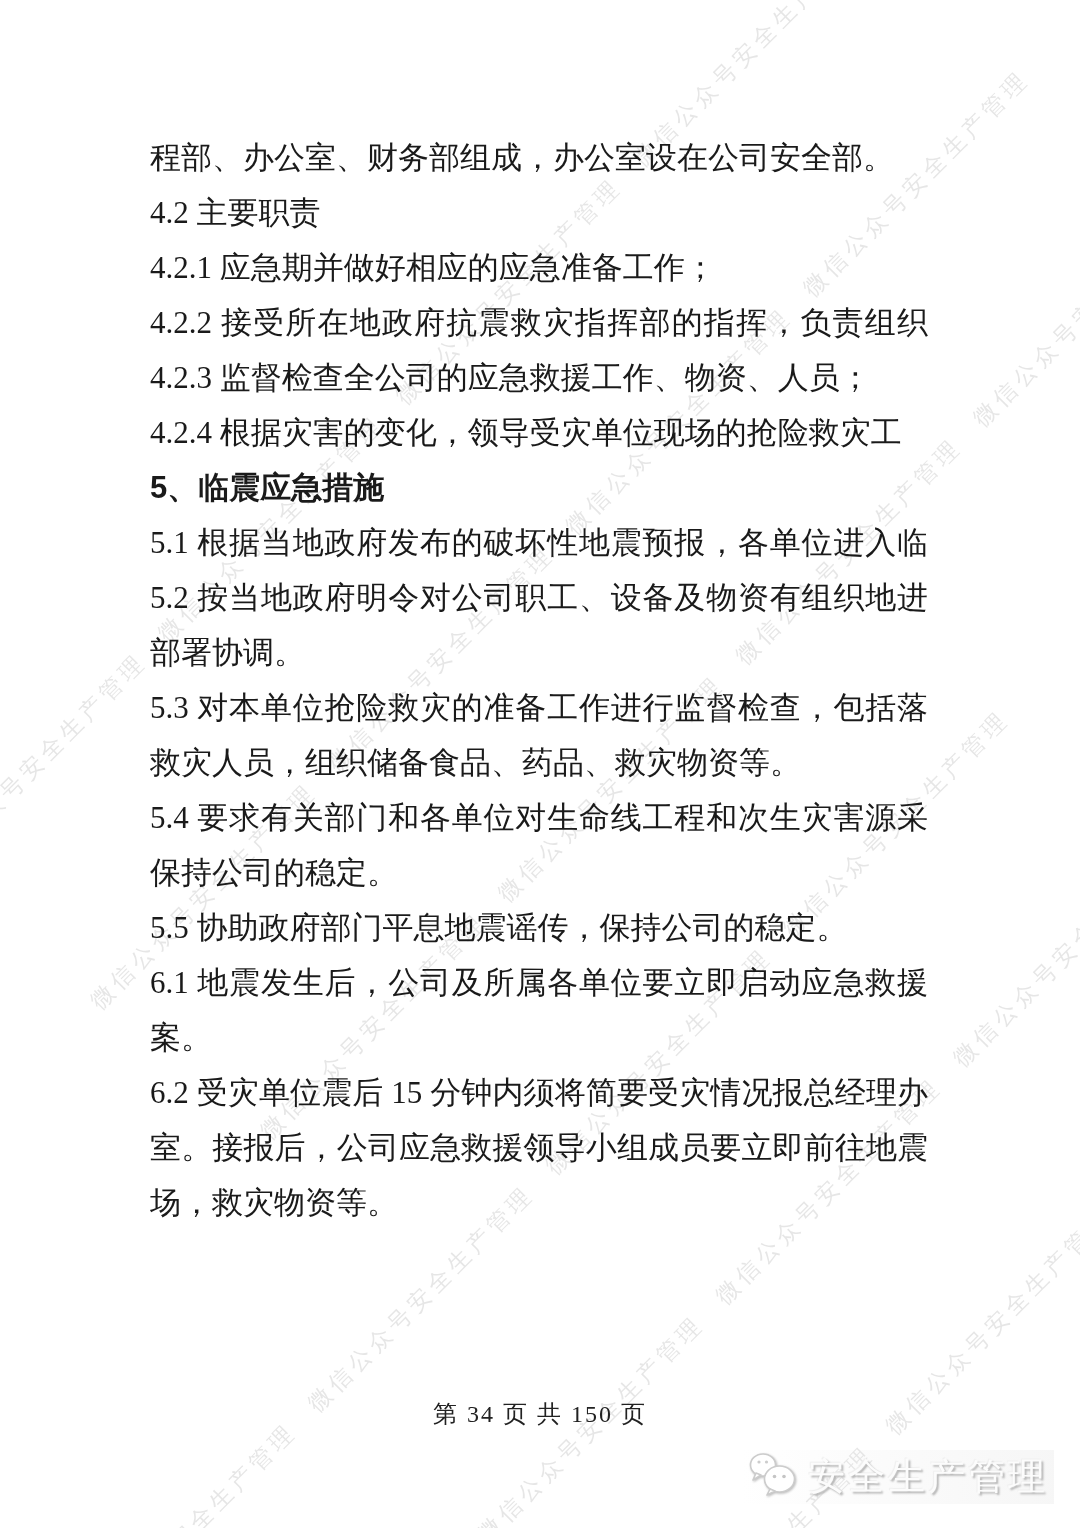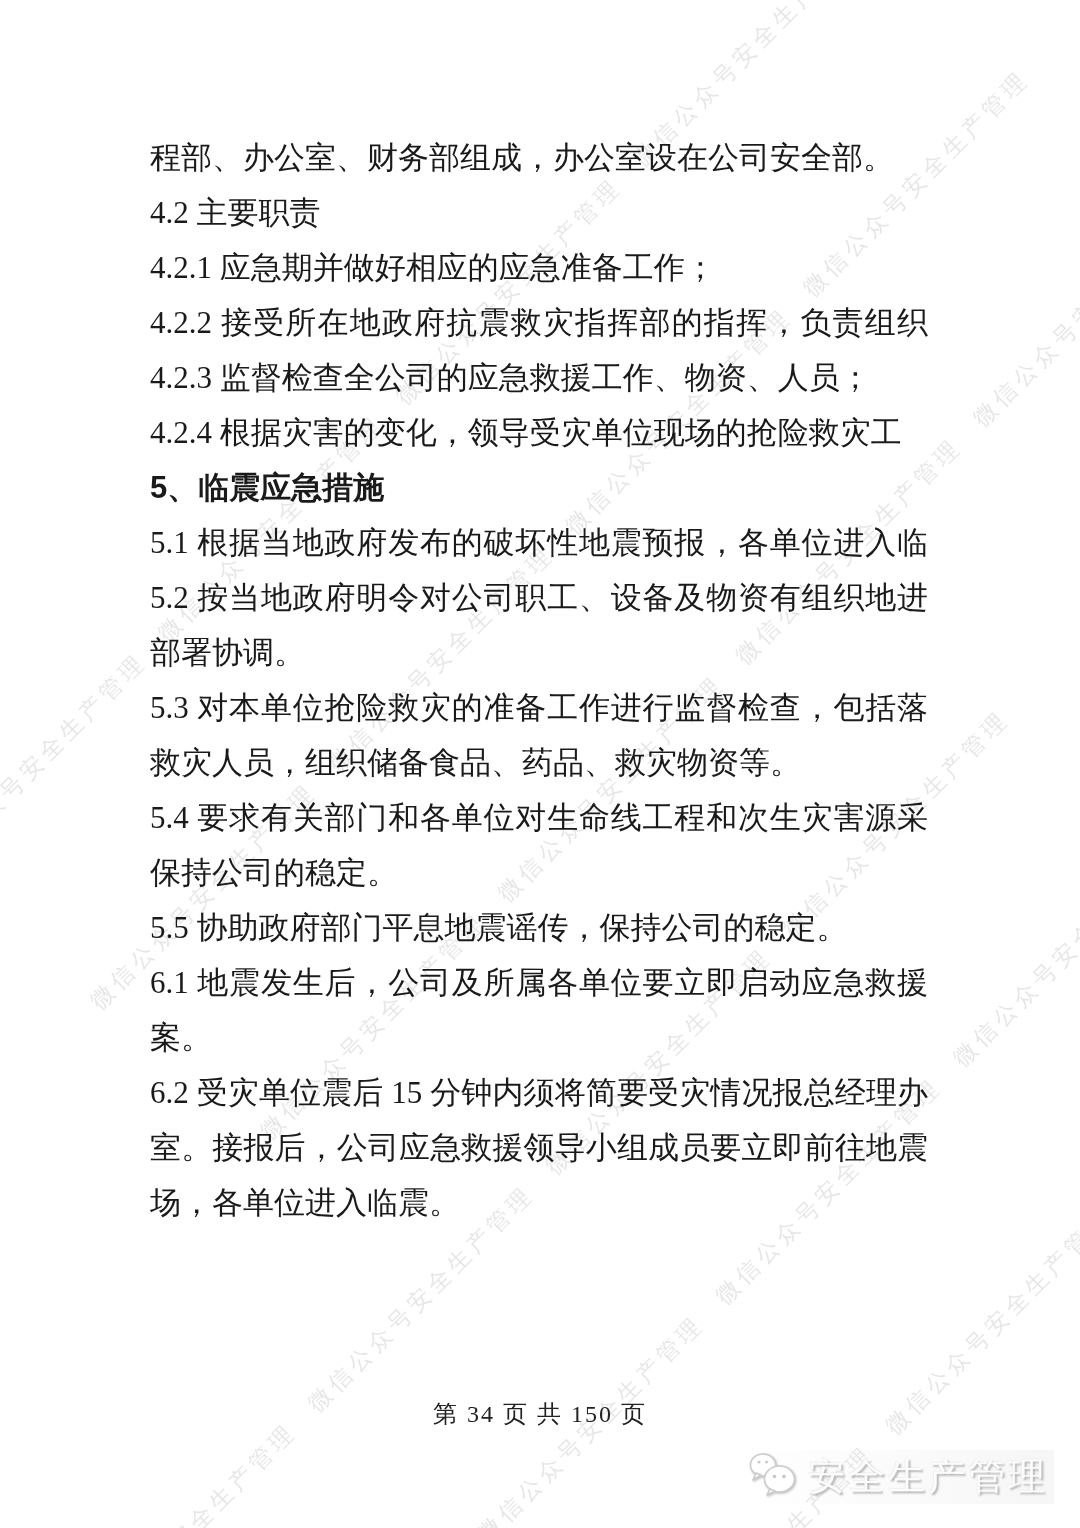--- a/index.html
+++ b/index.html
@@ -101,21 +101,21 @@
     <div class="line">部署协调。</div>
     <div class="line fill">5.3 对本单位抢险救灾的准备工作进行监督检查，包括落实</div>
     <div class="line">救灾人员，组织储备食品、药品、救灾物资等。</div>
     <div class="line fill">5.4 要求有关部门和各单位对生命线工程和次生灾害源采取</div>
     <div class="line">保持公司的稳定。</div>
     <div class="line">5.5 协助政府部门平息地震谣传，保持公司的稳定。</div>
     <div class="line fill">6.1 地震发生后，公司及所属各单位要立即启动应急救援预</div>
     <div class="line">案。</div>
     <div class="line fill">6.2 受灾单位震后 15 分钟内须将简要受灾情况报总经理办公</div>
     <div class="line fill">室。接报后，公司应急救援领导小组成员要立即前往地震现</div>
-    <div class="line">场，各单位进入临震。</div>
+    <div class="line">场，救灾物资等。</div>
   </div>
 
 <div class="page-footer">第 34 页 共 150 页</div>
 
 <div class="brand">
   <span class="brand-icon">
     <svg width="52" height="46" viewBox="0 0 52 46" xmlns="http://www.w3.org/2000/svg">
       <g fill="#ffffff" stroke="#cccccc" stroke-width="1.6">
         <ellipse cx="15" cy="13" rx="12.5" ry="11"></ellipse>
         <path d="M8 21 L5 28 L13 23 Z" stroke-linejoin="round"></path>

